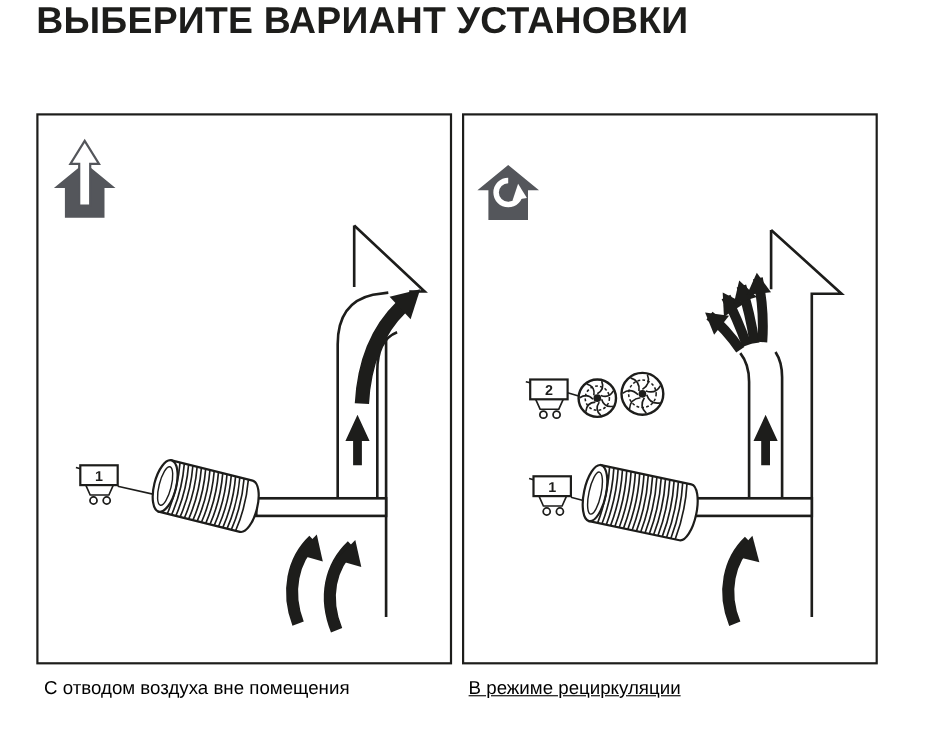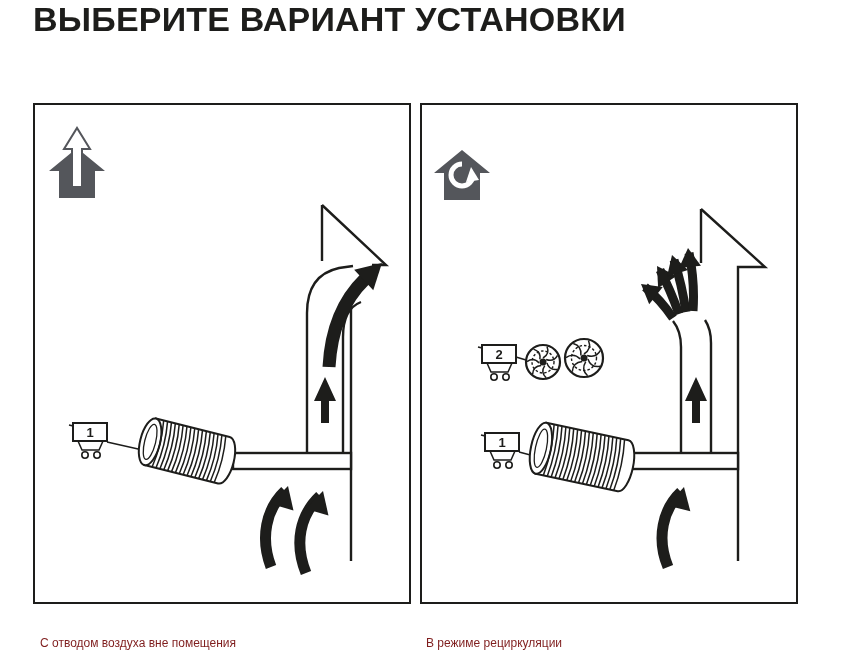--- a/index.html
+++ b/index.html
@@ -3,23 +3,23 @@
 <meta charset="utf-8">
 <style>
   * { margin:0; padding:0; box-sizing:border-box; }
   html,body { background:#ffffff; }
   body { font-family:"Liberation Sans", sans-serif; color:#1d1d1b; }
   .page { position:relative; width:844px; height:672px; background:#ffffff; overflow:hidden; }
   .title { position:absolute; left:33px; top:0px; font-size:34px; font-weight:700; letter-spacing:0.2px; color:#1d1d1b; }
   .panels { position:absolute; left:33px; top:103px; display:flex; gap:9px; }
   .panel { width:378px; height:501px; border:2px solid #1d1d1b; background:#fff; }
   .panel svg { display:block; width:374px; height:497px; }
-  .caption { position:absolute; top:636px; font-size:12px; color:#7f1d1d; }
+  .caption { position:absolute; top:616px; font-size:17px; color:#000000; }
   .caption.left { left:40px; }
-  .caption.right { left:426px; }
+  .caption.right { left:426px;text-decoration:underline; }
 
   
   .ln    { stroke:#1d1d1b; stroke-width:2.4; fill:none; stroke-linejoin:miter; }
   .thick { stroke:#1d1d1b; stroke-width:11; fill:none; }
   .thick13 { stroke:#1d1d1b; stroke-width:13; fill:none; }
   .thick9  { stroke:#1d1d1b; stroke-width:9;  fill:none; }
   .thin  { stroke:#1d1d1b; stroke-width:1.5; fill:none; }
   .ridge { stroke:#1d1d1b; stroke-width:1.5; fill:none; }
   .fillb { fill:#1d1d1b; }
   .cart-num { font:700 13px "Liberation Sans", sans-serif; fill:#1d1d1b; }

